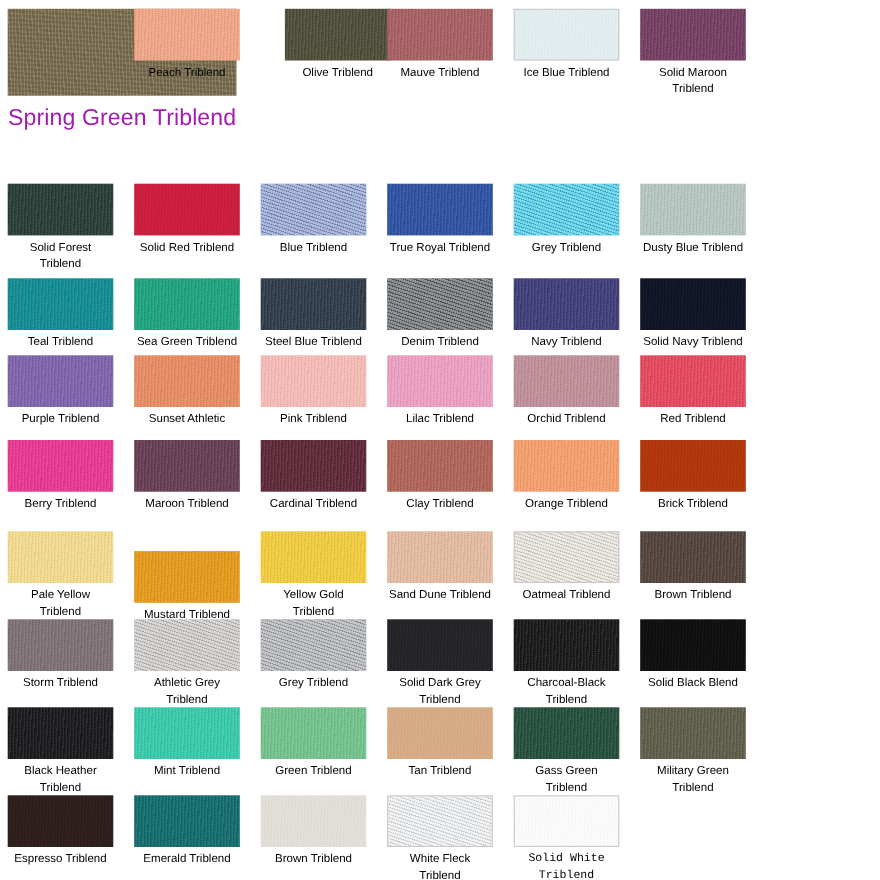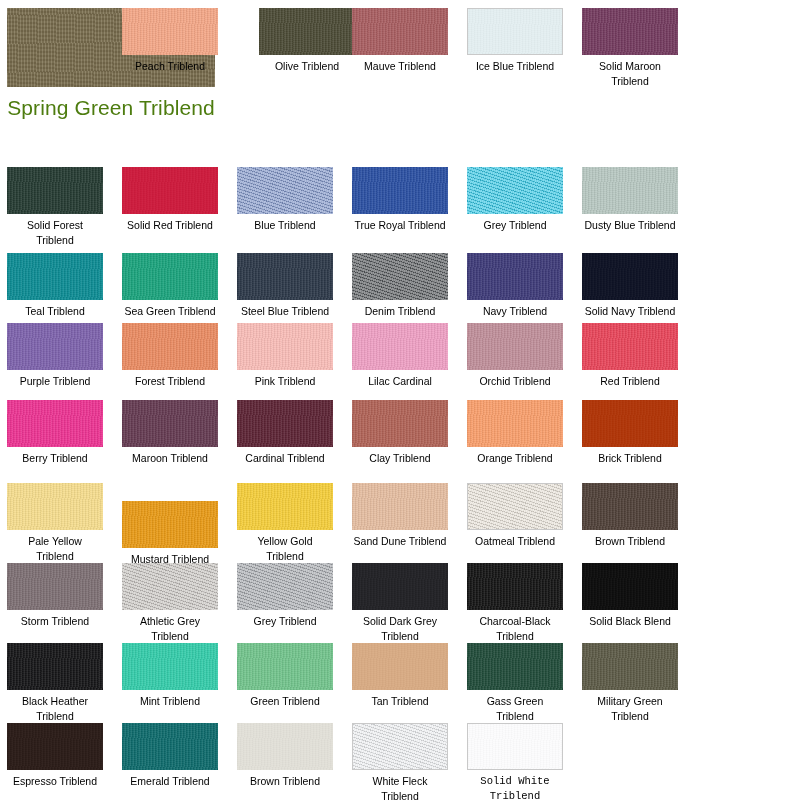--- a/index.html
+++ b/index.html
@@ -35,21 +35,21 @@
     height: 79px;
     box-sizing: border-box;
     position: relative;
     overflow: hidden;
   }
   .hero-label {
     margin-top: 8px;
     text-align: center;
     font-size: 21px;
     line-height: 25px;
-    color: #4d7c0f;
+    color: #a21caf;
     letter-spacing: 0.1px;
   }
 
   
   .cell {
     position: absolute;
     width: 96px;
   }
   .chip {
     width: 96px;
@@ -233,33 +233,33 @@
       <div class="cell" style="left: 7px; top: 323px;">
         <div class="chip" style="background: rgb(125, 98, 172);">
           <div class="tex"></div>
         </div>
         <div class="label">Purple Triblend</div>
       </div>
       <div class="cell" style="left: 122px; top: 323px;">
         <div class="chip" style="background: rgb(234, 139, 98);">
           <div class="tex"></div>
         </div>
-        <div class="label">Forest Triblend</div>
+        <div class="label">Sunset Athletic</div>
       </div>
       <div class="cell" style="left: 237px; top: 323px;">
         <div class="chip" style="background: rgb(249, 189, 184);">
           <div class="tex"></div>
         </div>
         <div class="label">Pink Triblend</div>
       </div>
       <div class="cell" style="left: 352px; top: 323px;">
         <div class="chip" style="background: rgb(239, 160, 196);">
           <div class="tex"></div>
         </div>
-        <div class="label">Lilac Cardinal</div>
+        <div class="label">Lilac Triblend</div>
       </div>
       <div class="cell" style="left: 467px; top: 323px;">
         <div class="chip" style="background: rgb(192, 143, 154);">
           <div class="tex"></div>
         </div>
         <div class="label">Orchid Triblend</div>
       </div>
       <div class="cell" style="left: 582px; top: 323px;">
         <div class="chip" style="background: rgb(232, 69, 90);">
           <div class="tex"></div>

